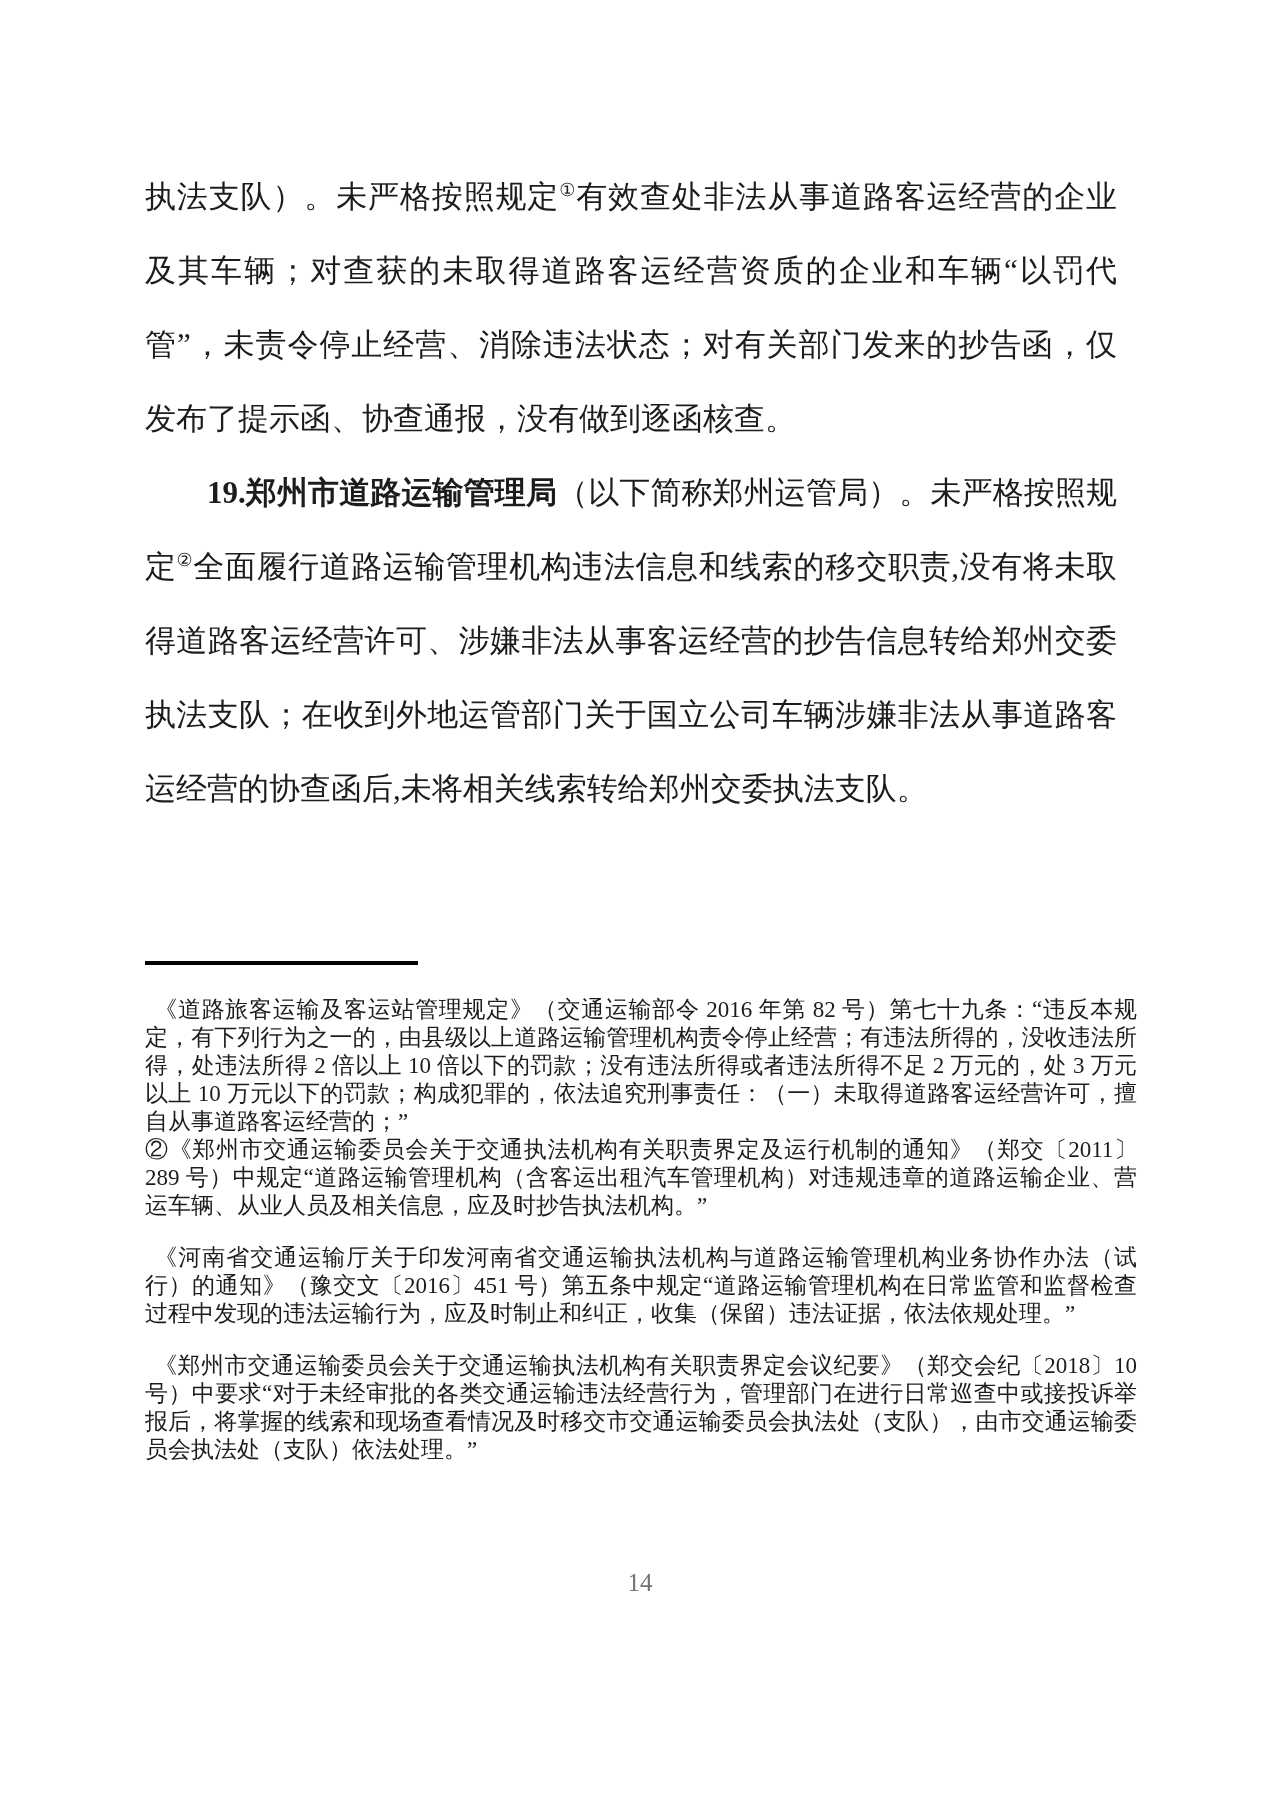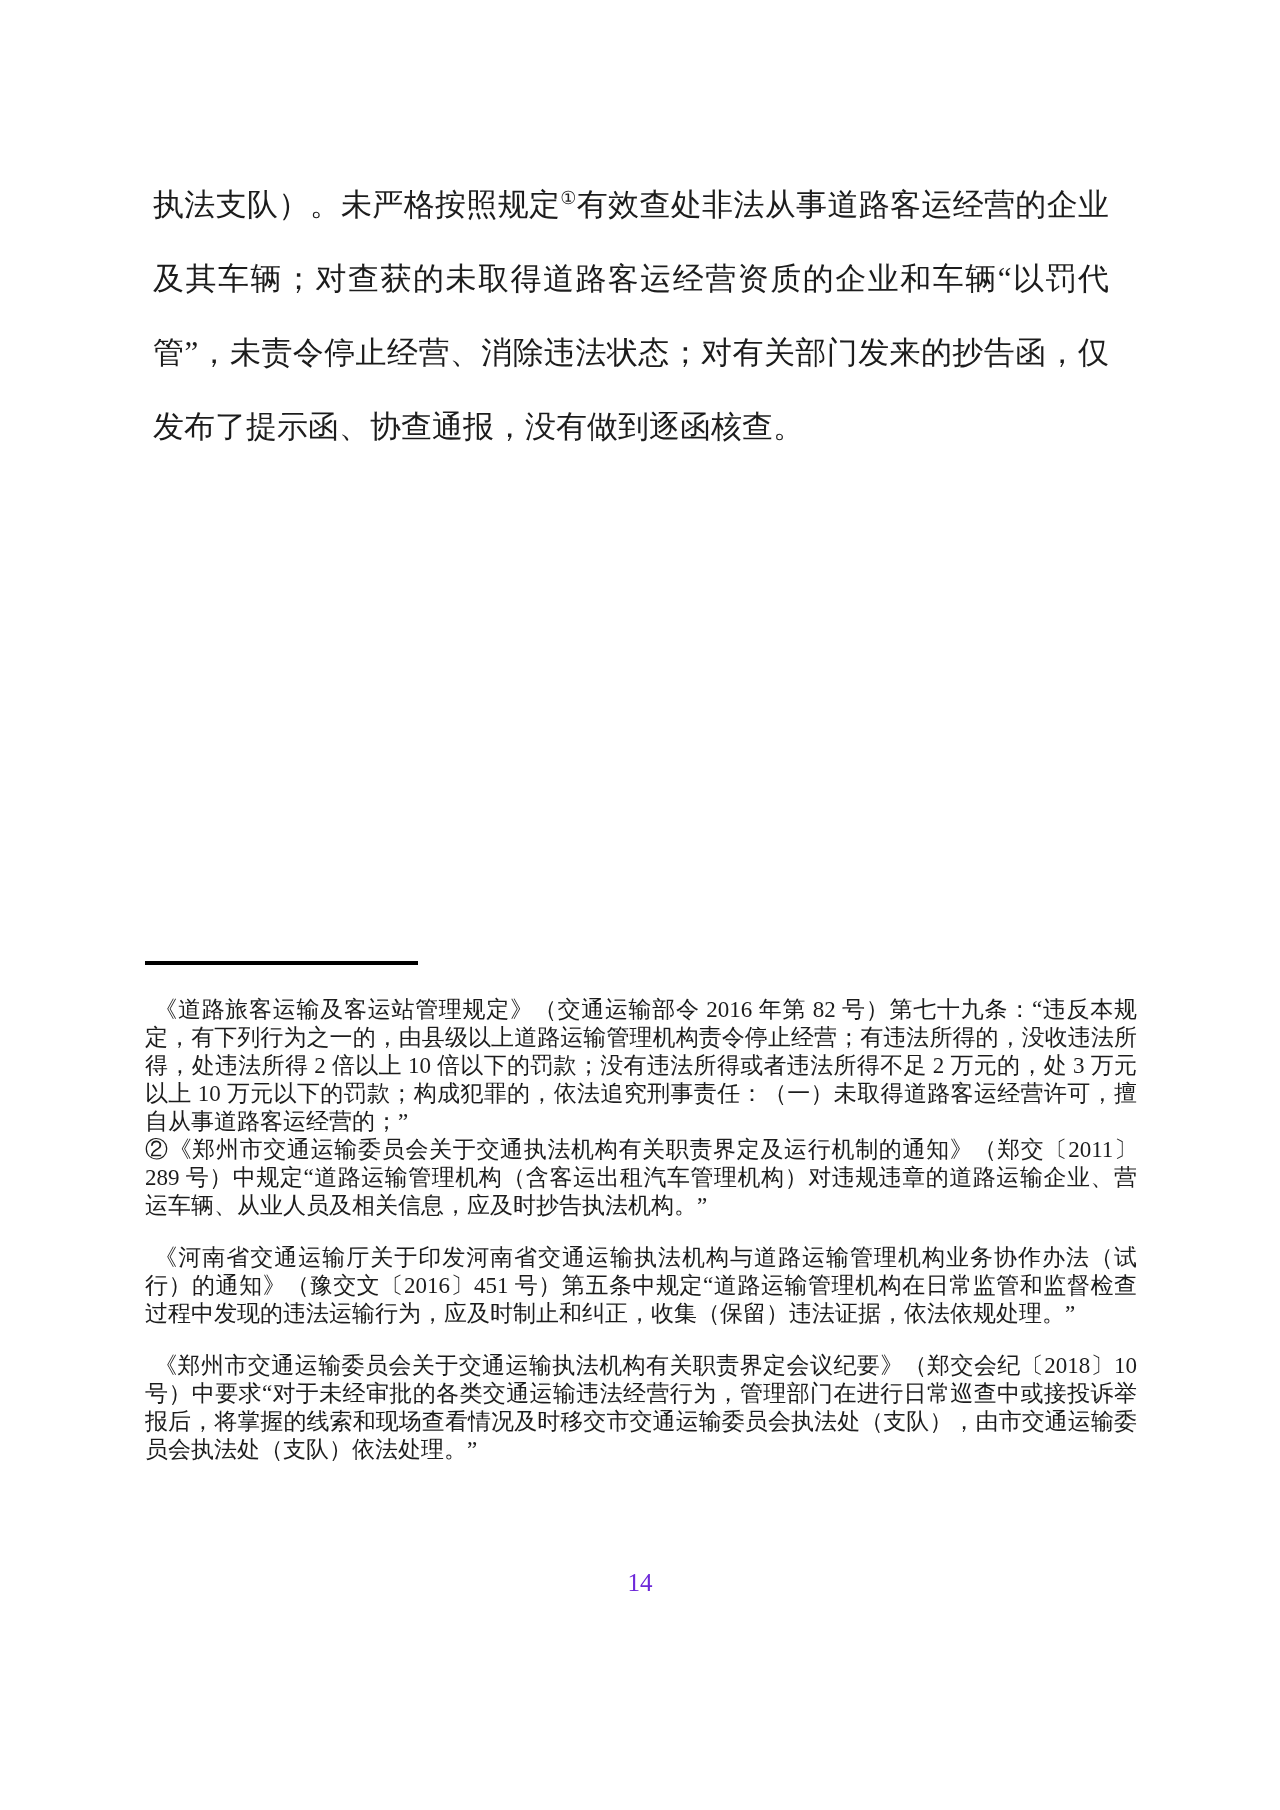--- a/index.html
+++ b/index.html
@@ -21,21 +21,21 @@
   .body-text {
     position: absolute;
     left: 145px;
     top: 160px;
     width: 972px;
     font-size: 31px;
     line-height: 74px;
     text-align: justify;
   }
   .body-text p {
-    margin: 8px;
+    margin: 0;
     padding: 0;
   }
   .body-text p.indent {
     text-indent: 2em;
   }
   .seg-bold {
     font-weight: bold;
   }
   .seg-superscript {
     font-size: 0.58em;
@@ -68,30 +68,31 @@
     margin-top: 24px;
   }
   .page-number {
     position: absolute;
     left: 0;
     top: 1568px;
     width: 1280px;
     text-align: center;
     font-size: 25px;
     line-height: 30px;
-    color: #6d28d9;
+    color: #737373;
   }
 </style>
 </head>
 <body>
 
 <div class="page">
 
   <div class="body-text">
       <p><span class="seg-normal">执法支队）。未严格按照规定</span><span class="seg-superscript">①</span><span class="seg-normal">有效查处非法从事道路客运经营的企业及其车辆；对查获的未取得道路客运经营资质的企业和车辆“以罚代管”，未责令停止经营、消除违法状态；对有关部门发来的抄告函，仅发布了提示函、协查通报，没有做到逐函核查。</span></p>
+      <p class="indent"><span class="seg-bold">19.郑州市道路运输管理局</span><span class="seg-normal">（以下简称郑州运管局）。未严格按照规定</span><span class="seg-superscript">②</span><span class="seg-normal">全面履行道路运输管理机构违法信息和线索的移交职责,没有将未取得道路客运经营许可、涉嫌非法从事客运经营的抄告信息转给郑州交委执法支队；在收到外地运管部门关于国立公司车辆涉嫌非法从事道路客运经营的协查函后,未将相关线索转给郑州交委执法支队。</span></p>
     </div>
 
   <div class="footnote-separator"></div>
 
   <div class="footnotes">
       <p class="indent-small">《道路旅客运输及客运站管理规定》（交通运输部令 2016 年第 82 号）第七十九条：“违反本规定，有下列行为之一的，由县级以上道路运输管理机构责令停止经营；有违法所得的，没收违法所得，处违法所得 2 倍以上 10 倍以下的罚款；没有违法所得或者违法所得不足 2 万元的，处 3 万元以上 10 万元以下的罚款；构成犯罪的，依法追究刑事责任：（一）未取得道路客运经营许可，擅自从事道路客运经营的；”</p>
       <p>②《郑州市交通运输委员会关于交通执法机构有关职责界定及运行机制的通知》（郑交〔2011〕289 号）中规定“道路运输管理机构（含客运出租汽车管理机构）对违规违章的道路运输企业、营运车辆、从业人员及相关信息，应及时抄告执法机构。”</p>
       <p class="indent-small">《河南省交通运输厅关于印发河南省交通运输执法机构与道路运输管理机构业务协作办法（试行）的通知》（豫交文〔2016〕451 号）第五条中规定“道路运输管理机构在日常监管和监督检查过程中发现的违法运输行为，应及时制止和纠正，收集（保留）违法证据，依法依规处理。”</p>
       <p class="indent-small">《郑州市交通运输委员会关于交通运输执法机构有关职责界定会议纪要》（郑交会纪〔2018〕10 号）中要求“对于未经审批的各类交通运输违法经营行为，管理部门在进行日常巡查中或接投诉举报后，将掌握的线索和现场查看情况及时移交市交通运输委员会执法处（支队），由市交通运输委员会执法处（支队）依法处理。”</p>
     </div>

